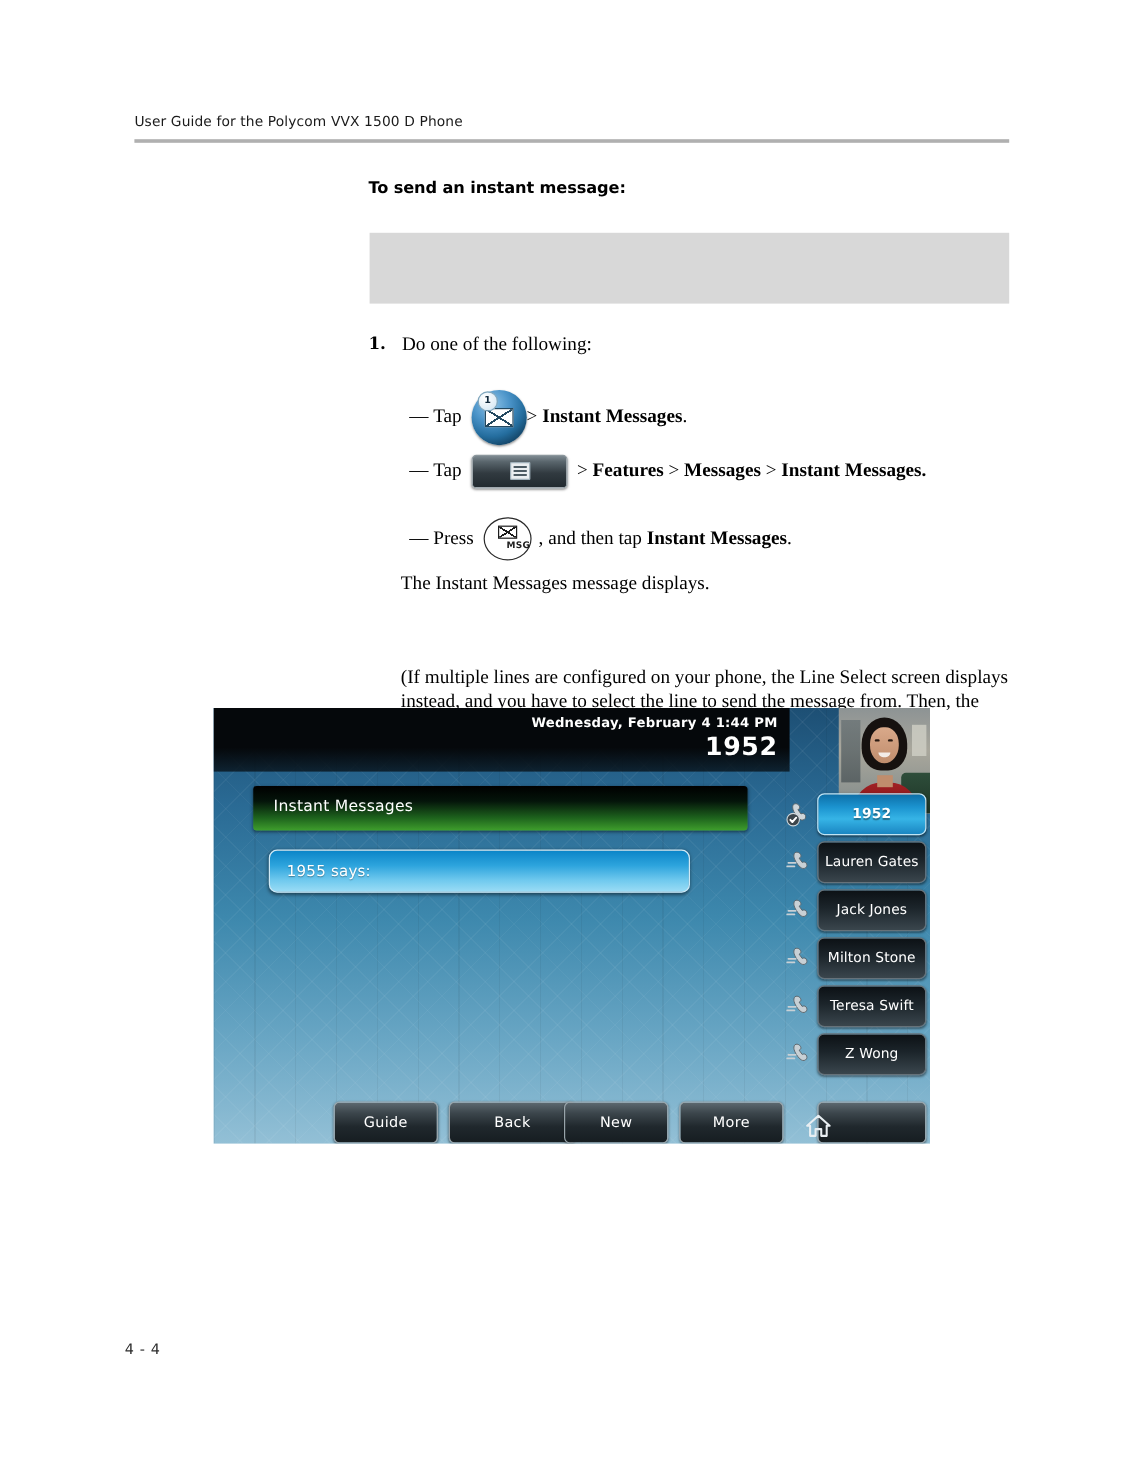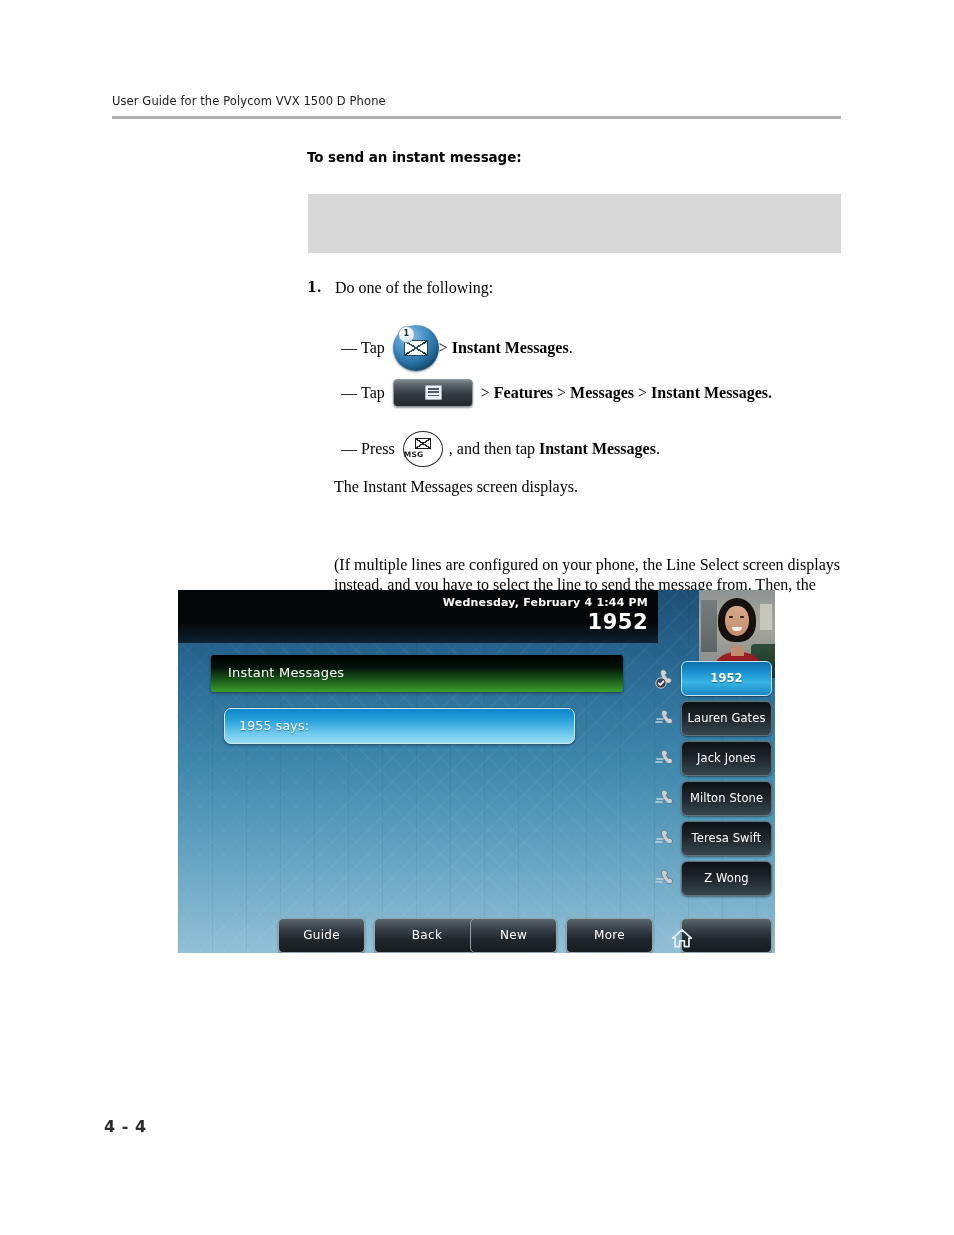--- a/index.html
+++ b/index.html
@@ -194,21 +194,21 @@
     content: "";
     position: absolute;
     left: 0; top: 0; width: 100%; height: 100%;
     background:
       linear-gradient(to bottom right, transparent calc(50% - 0.7px), #1d1d1d calc(50% - 0.7px), #1d1d1d calc(50% + 0.7px), transparent calc(50% + 0.7px)),
       linear-gradient(to bottom left,  transparent calc(50% - 0.7px), #1d1d1d calc(50% - 0.7px), #1d1d1d calc(50% + 0.7px), transparent calc(50% + 0.7px));
   }
   .msg-key .msg-label {
     position: absolute;
     left: 0; right: 0; top: 18px;
-    text-align: left;
+    text-align: right;
     font-family: "DejaVu Sans", sans-serif;
     font-size: 7.5px;
     font-weight: bold;
     color: #1d1d1d;
     letter-spacing: 0.2px;
   }
 
   
   .para {
     position: absolute;
@@ -447,22 +447,22 @@
     width: 22px;
     height: 20px;
   }
 
   
   .page-number {
     position: absolute;
     left: 104px;
     top: 1117px;
     font-family: "DejaVu Sans", sans-serif;
-    font-size: 16px;
-    font-weight: bold;
+    font-size: 12px;
+    font-weight: normal;
     color: #2c2c2c;
     letter-spacing: 0.5px;
   }
 </style>
 </head>
 <body>
 
 <div class="page-header-text">User Guide for the Polycom VVX 1500 D Phone</div>
 <div class="header-rule"></div>
 
@@ -501,21 +501,21 @@
   <span class="lead-word">Press</span>
   <span class="msg-key">
     <span class="env2"></span>
     <span class="msg-label">MSG</span>
   </span>
   <span class="after-text" style="margin-left:6px;">
     <span>, and then tap </span><b>Instant Messages</b><span>.</span>
   </span>
 </div>
 
-<div class="para para-a">The Instant Messages screen displays.</div>
+<div class="para para-a">The Instant Messages message displays.</div>
 <div class="para para-b">(If multiple lines are configured on your phone, the Line Select screen displays instead, and you have to select the line to send the message from. Then, the Instant Messages screen displays.)</div>
 
 <div class="phone">
   <div class="weave"></div>
 
   <div class="statusbar">
     <div class="status-datetime">Wednesday, February 4  1:44 PM</div>
     <div class="status-ext">1952</div>
   </div>
 

